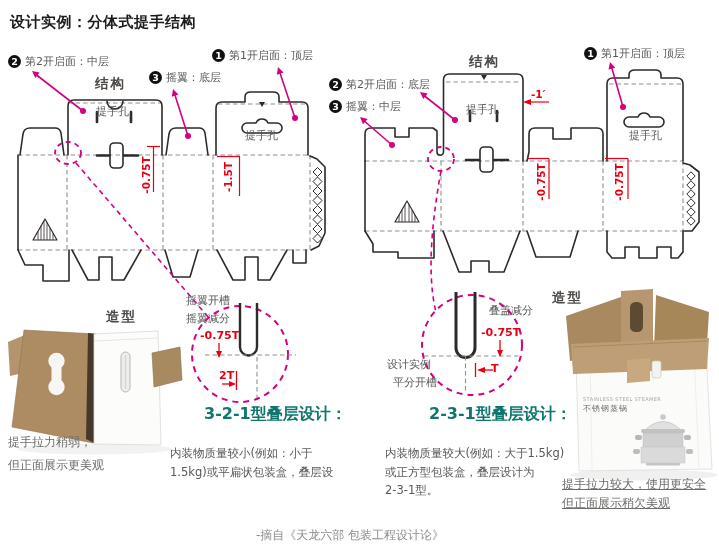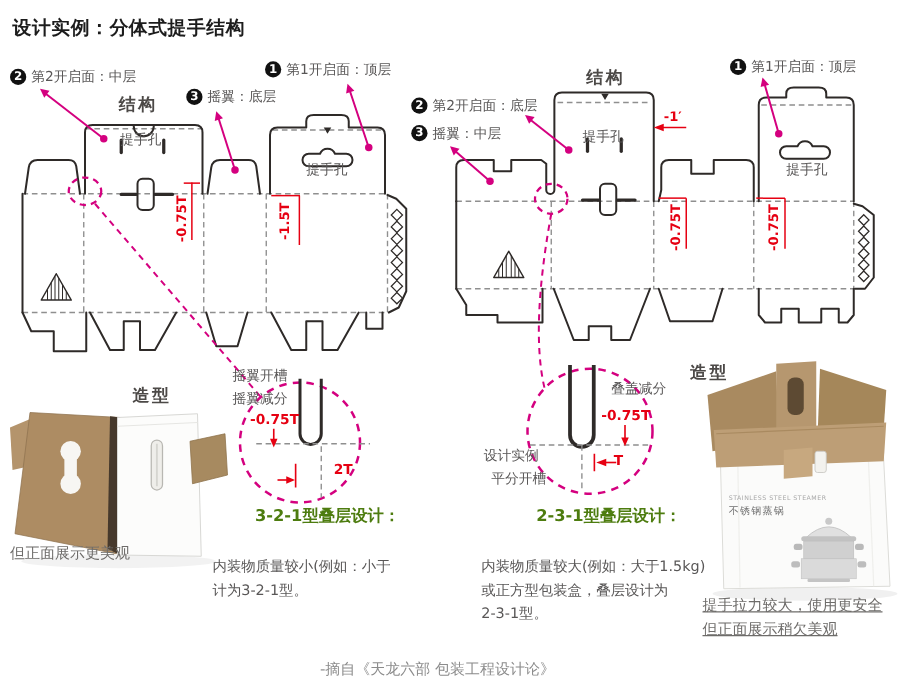--- a/index.html
+++ b/index.html
@@ -9,21 +9,21 @@
   .title{position:absolute;left:10px;top:13px;font-size:15px;font-weight:bold;color:#1c1c1c;letter-spacing:.5px;}
   .struct{position:absolute;font-size:13.5px;font-weight:bold;color:#4c4947;letter-spacing:2px;text-align:right;}
   .ann{position:absolute;display:flex;align-items:center;gap:4px;white-space:nowrap;}
   .badge{width:13px;height:13px;border-radius:50%;background:#111;color:#fff;font-size:9.5px;font-weight:bold;
          display:flex;align-items:center;justify-content:center;flex:0 0 13px;}
   .ann-text{font-size:11px;color:#595757;}
   .lab{position:absolute;font-size:11px;color:#595757;white-space:nowrap;}
   .red{position:absolute;font-size:10.5px;font-weight:bold;color:#e60012;white-space:nowrap;}
   .vdim{position:absolute;width:44px;text-align:center;font-size:10.5px;font-weight:bold;color:#e60012;
         transform:rotate(-90deg);white-space:nowrap;}
-  .h-bold{position:absolute;font-size:13px;font-weight:bold;color:#4d7c0f;white-space:nowrap;}
+  .h-bold{position:absolute;font-size:16px;font-weight:bold;color:#0f766e;white-space:nowrap;}
   .desc{position:absolute;font-size:11.5px;color:#595757;line-height:18.5px;white-space:nowrap;margin-top:20px;}
   .photo-cap{position:absolute;font-size:12px;color:#6e6c6a;line-height:23px;white-space:nowrap;}
   .src{position:absolute;left:0;top:527px;width:700px;text-align:center;font-size:12px;color:#8c8c8c;}
   .box-en{position:absolute;left:583px;top:396px;font-size:5px;color:#a8a8a8;letter-spacing:.4px;}
   .box-cn{position:absolute;left:583px;top:403px;font-size:8px;color:#6f6f6f;letter-spacing:1px;}
 </style>
 </head>
 <body>
 
 <div class="page">
@@ -298,45 +298,46 @@
 
 <div class="vdim" style="left:124px;top:169px;">-0.75T</div>
 <div class="vdim" style="left:208px;top:171px;width:40px;">-1.5T</div>
 <div class="vdim" style="left:519px;top:176px;">-0.75T</div>
 <div class="vdim" style="left:597px;top:176px;">-0.75T</div>
 <div class="red" style="left:531px;top:88px;">-1′</div>
 
 <div class="lab" style="left:186px;top:293px;">摇翼开槽</div>
 <div class="lab" style="left:186px;top:311px;text-align:center;">摇翼减分</div>
 <div class="red" style="left:200px;top:329px;font-size:11px;">-0.75T</div>
-<div class="red" style="left:219px;top:369px;font-size:11px;margin-left:48px;">2T</div>
+<div class="red" style="left:219px;top:369px;font-size:11px;">2T</div>
 
 <div class="lab" style="left:489px;top:303px;">叠盖减分</div>
 <div class="red" style="left:481px;top:326px;font-size:11px;">-0.75T</div>
 <div class="red" style="left:491px;top:362px;font-size:11px;">T</div>
 <div class="lab" style="left:387px;top:357px;">设计实例</div>
 <div class="lab" style="left:393px;top:375px;">平分开槽</div>
 
 <div class="h-bold" style="left:204px;top:404px;">3-2-1型叠层设计：</div>
 <div class="desc" style="left:170px;top:424px;">
   <div>内装物质量较小(例如：小于</div>
-  <div>计为3-2-1型。</div>
+  <div>1.5kg)或平扁状包装盒，叠层设</div>
 </div>
 
 <div class="h-bold" style="left:429px;top:404px;">2-3-1型叠层设计：</div>
 <div class="desc" style="left:385px;top:424px;">
   <div>内装物质量较大(例如：大于1.5kg)</div>
   <div>或正方型包装盒，叠层设计为</div>
   <div>2-3-1型。</div>
 </div>
 
 <div class="struct" style="left:106px;top:308px;">造型</div>
 <div class="struct" style="left:552px;top:289px;">造型</div>
 
 <div class="photo-cap" style="left:8px;top:431px;">
+  <div>提手拉力稍弱，</div>
   <div>但正面展示更美观</div>
 </div>
 <div class="photo-cap" style="left:562px;top:475px;line-height:19px;text-decoration:underline;">
   <div>提手拉力较大，使用更安全</div>
   <div>但正面展示稍欠美观</div>
 </div>
 
 <div class="box-en">STAINLESS STEEL STEAMER</div>
 <div class="box-cn">不锈钢蒸锅</div>
 

